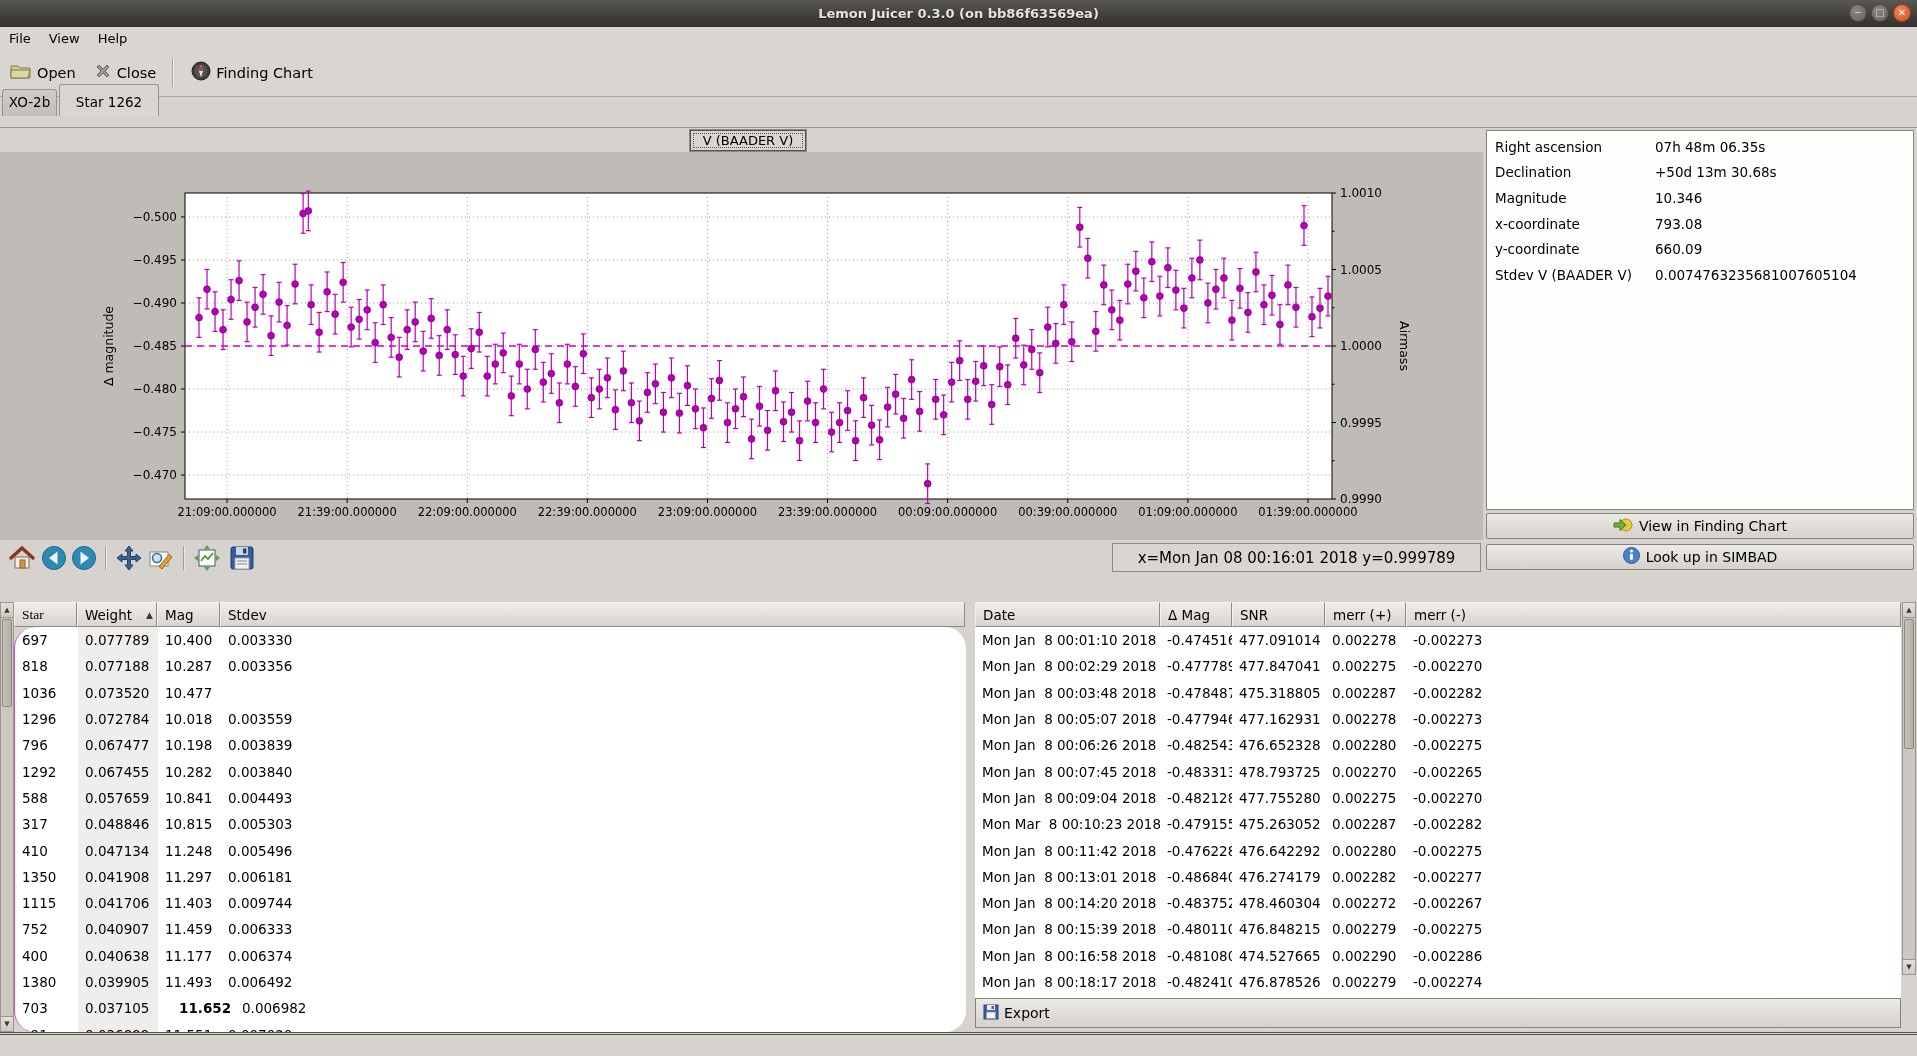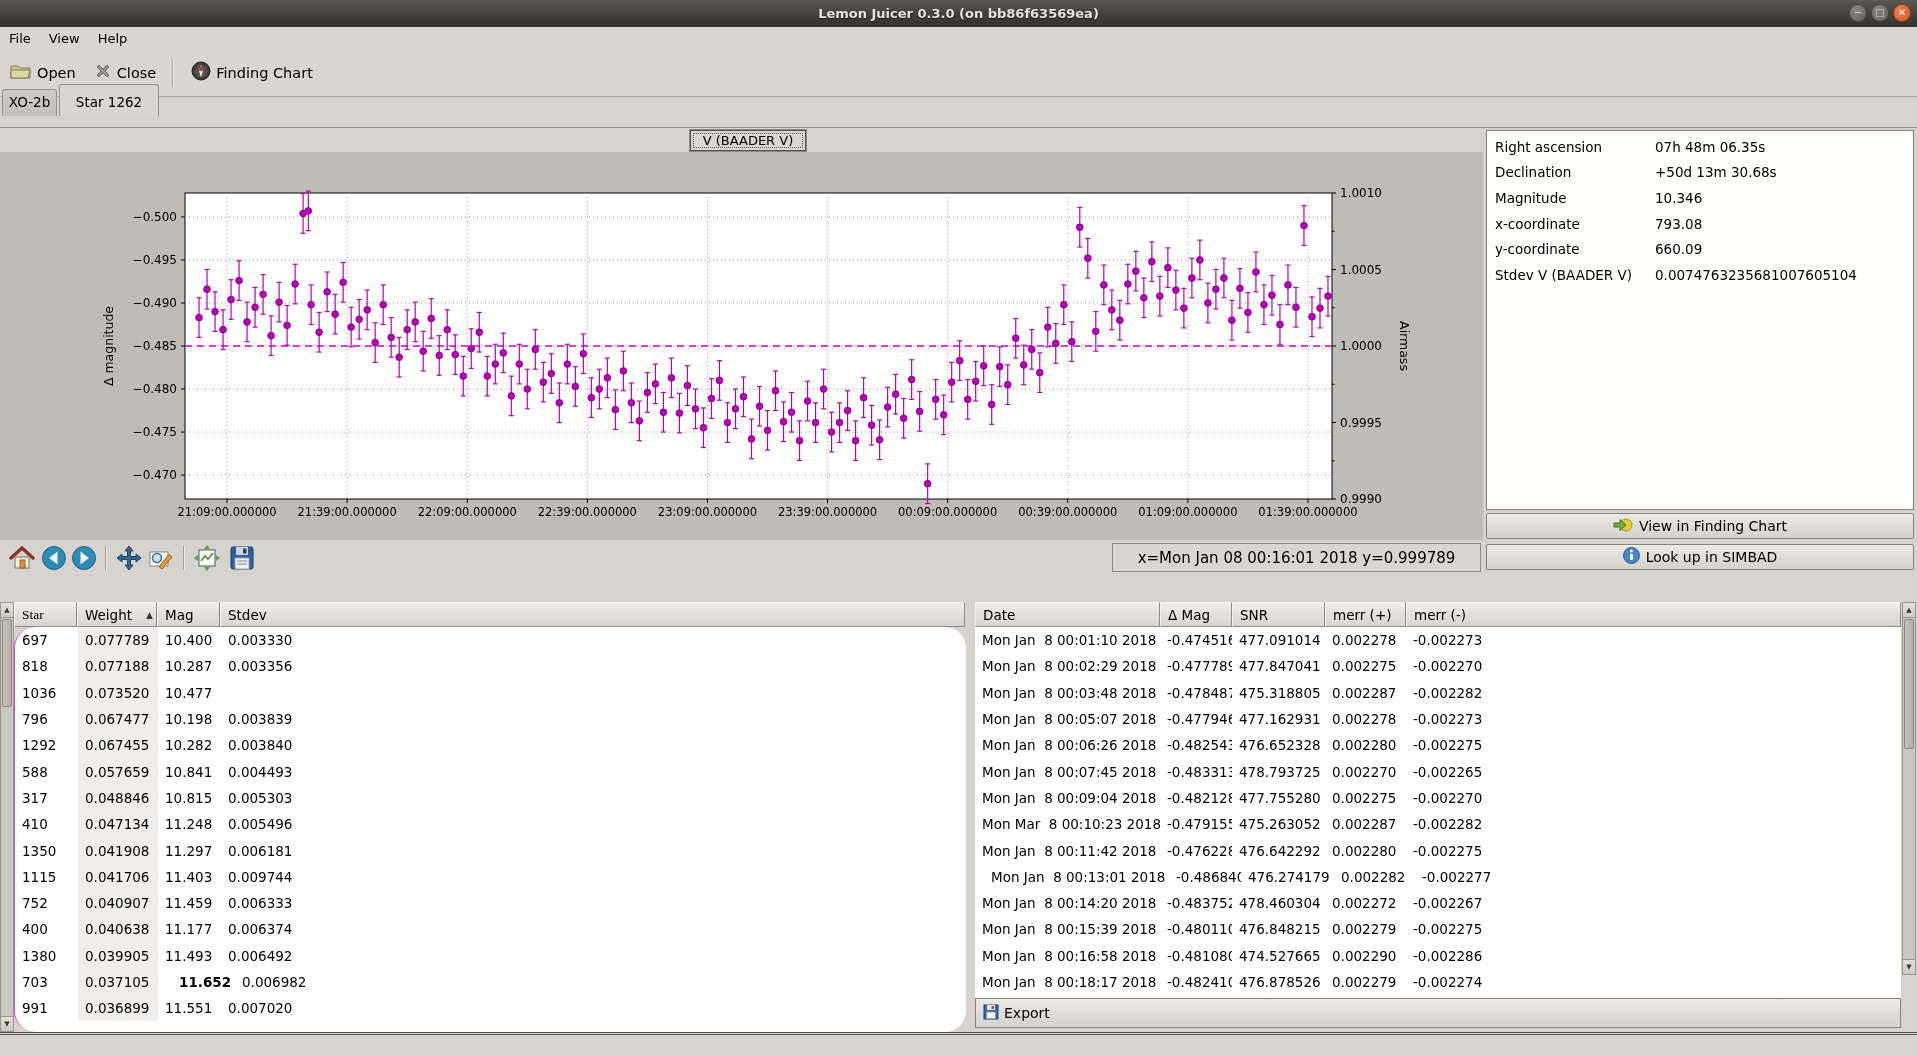--- a/index.html
+++ b/index.html
@@ -964,20 +964,26 @@
         <span class="tcell shade" style="width: 80px; margin-left: 0px;">0.077188</span>
         <span class="tcell" style="width: 63px; margin-left: 0px;">10.287</span>
         <span class="tcell" style="width: 745px; margin-left: 0px;">0.003356</span>
       </div>
       <div class="trow">
         <span class="tcell" style="width: 63px; margin-left: 0px;">1036</span>
         <span class="tcell shade" style="width: 80px; margin-left: 0px;">0.073520</span>
         <span class="tcell" style="width: 63px; margin-left: 0px;">10.477</span>
       </div>
       <div class="trow">
+        <span class="tcell" style="width: 63px; margin-left: 0px;">1296</span>
+        <span class="tcell shade" style="width: 80px; margin-left: 0px;">0.072784</span>
+        <span class="tcell" style="width: 63px; margin-left: 0px;">10.018</span>
+        <span class="tcell" style="width: 745px; margin-left: 0px;">0.003559</span>
+      </div>
+      <div class="trow">
         <span class="tcell" style="width: 63px; margin-left: 0px;">796</span>
         <span class="tcell shade" style="width: 80px; margin-left: 0px;">0.067477</span>
         <span class="tcell" style="width: 63px; margin-left: 0px;">10.198</span>
         <span class="tcell" style="width: 745px; margin-left: 0px;">0.003839</span>
       </div>
       <div class="trow">
         <span class="tcell" style="width: 63px; margin-left: 0px;">1292</span>
         <span class="tcell shade" style="width: 80px; margin-left: 0px;">0.067455</span>
         <span class="tcell" style="width: 63px; margin-left: 0px;">10.282</span>
         <span class="tcell" style="width: 745px; margin-left: 0px;">0.003840</span>
@@ -1101,21 +1107,21 @@
         <span class="tcell" style="width: 495px; margin-left: 0px;">-0.002282</span>
       </div>
       <div class="trow">
         <span class="tcell" style="width: 185px; margin-left: 0px;">Mon Jan  8 00:11:42 2018</span>
         <span class="tcell" style="width: 72px; margin-left: 0px;">-0.476228</span>
         <span class="tcell" style="width: 93px; margin-left: 0px;">476.642292</span>
         <span class="tcell" style="width: 81px; margin-left: 0px;">0.002280</span>
         <span class="tcell" style="width: 495px; margin-left: 0px;">-0.002275</span>
       </div>
       <div class="trow">
-        <span class="tcell" style="width: 185px; margin-left: 9px;">Mon Jan  8 00:13:01 2018</span>
+        <span class="tcell" style="width: 185px; margin-left: 0px;">Mon Jan  8 00:13:01 2018</span>
         <span class="tcell" style="width: 72px; margin-left: 0px;">-0.486840</span>
         <span class="tcell" style="width: 93px; margin-left: 0px;">476.274179</span>
         <span class="tcell" style="width: 81px; margin-left: 0px;">0.002282</span>
         <span class="tcell" style="width: 495px; margin-left: 0px;">-0.002277</span>
       </div>
       <div class="trow">
         <span class="tcell" style="width: 185px; margin-left: 0px;">Mon Jan  8 00:14:20 2018</span>
         <span class="tcell" style="width: 72px; margin-left: 0px;">-0.483752</span>
         <span class="tcell" style="width: 93px; margin-left: 0px;">478.460304</span>
         <span class="tcell" style="width: 81px; margin-left: 0px;">0.002272</span>

